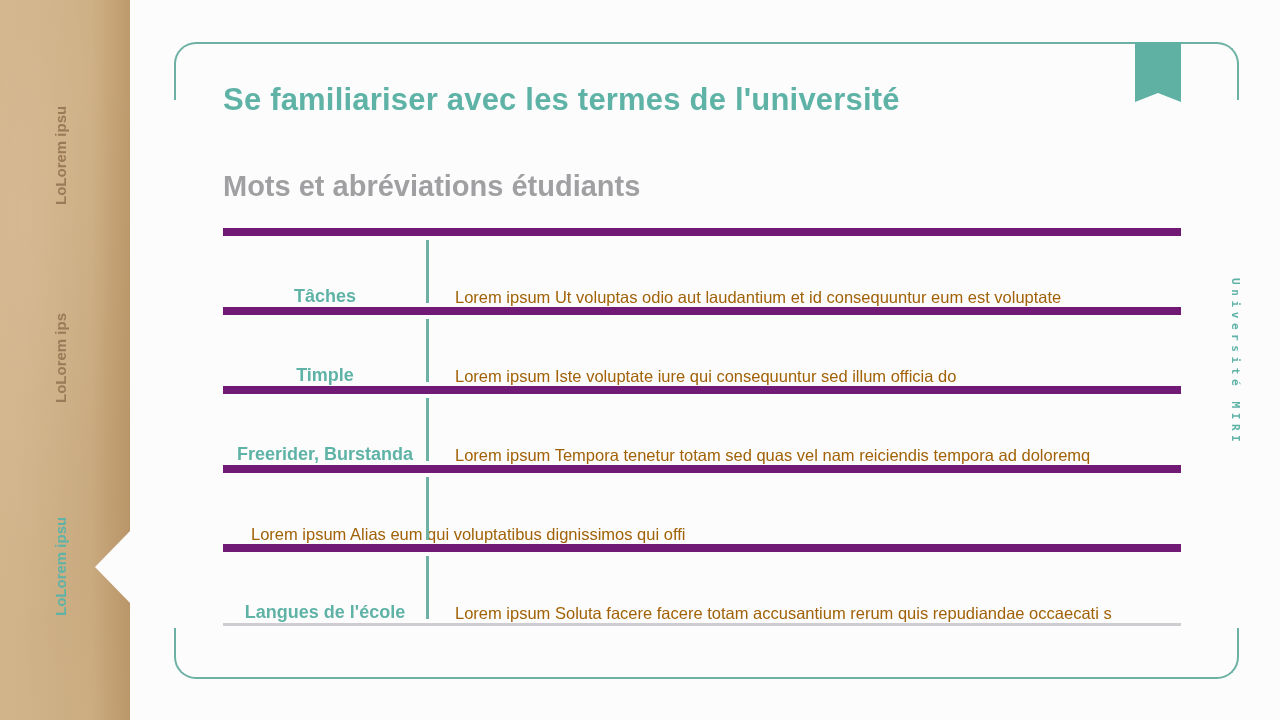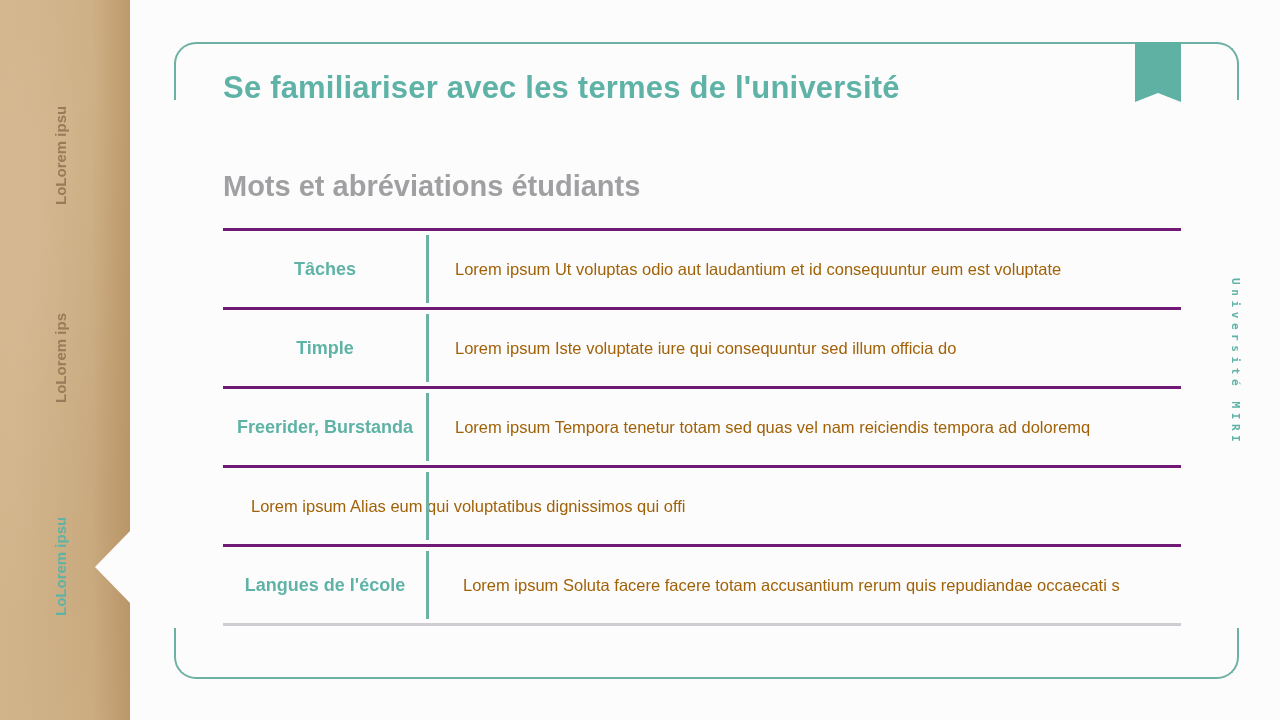--- a/index.html
+++ b/index.html
@@ -37,35 +37,35 @@
       position: absolute; left: 174px; top: 628px; width: 1065px; height: 51px;
       border: 2px solid #6cb1a3; border-top: none; border-radius: 0 0 22px 22px;
     }
     .bookmark {
       position: absolute; left: 1135px; top: 42px; width: 46px; height: 60px;
       background: #5fb1a4;
       clip-path: polygon(0 0, 100% 0, 100% 100%, 50% 85%, 0 100%);
     }
 
     .title {
-      position: absolute; left: 223px; top: 70px;
+      position: absolute; left: 223px; top: 82px;
       font-size: 31px; font-weight: bold; color: #5eb3a6; letter-spacing: 0.2px;
       white-space: nowrap;
     }
     .subtitle {
       position: absolute; left: 223px; top: 170px;
       font-size: 29px; font-weight: bold; color: #a09fa2; white-space: nowrap;
     }
 
     .table { position: absolute; left: 223px; top: 228px; width: 958px; }
     .row {
-      position: relative; height: 79px; border-top: 3px solid #701a75;
-      display: flex; align-items: center;
+      position: relative; height: 79px; border-top: 8px solid #701a75;
+      display: flex; align-items: flex-end;
     }
-    .row:last-child { border-bottom: 3px solid #cfcdd1; height: 82px; gap: 8px; }
+    .row:last-child { border-bottom: 3px solid #cfcdd1; height: 82px; }
     .term {
       width: 204px; text-align: center; font-size: 18px; font-weight: bold;
       color: #5eb3a6; white-space: nowrap;
     }
     .divider {
       position: absolute; left: 203px; top: 4px; bottom: 4px; width: 3px; background: #6cb1a3;
     }
     .def {
       padding-left: 28px; font-size: 16.5px; color: #a16207; white-space: nowrap;
     }

